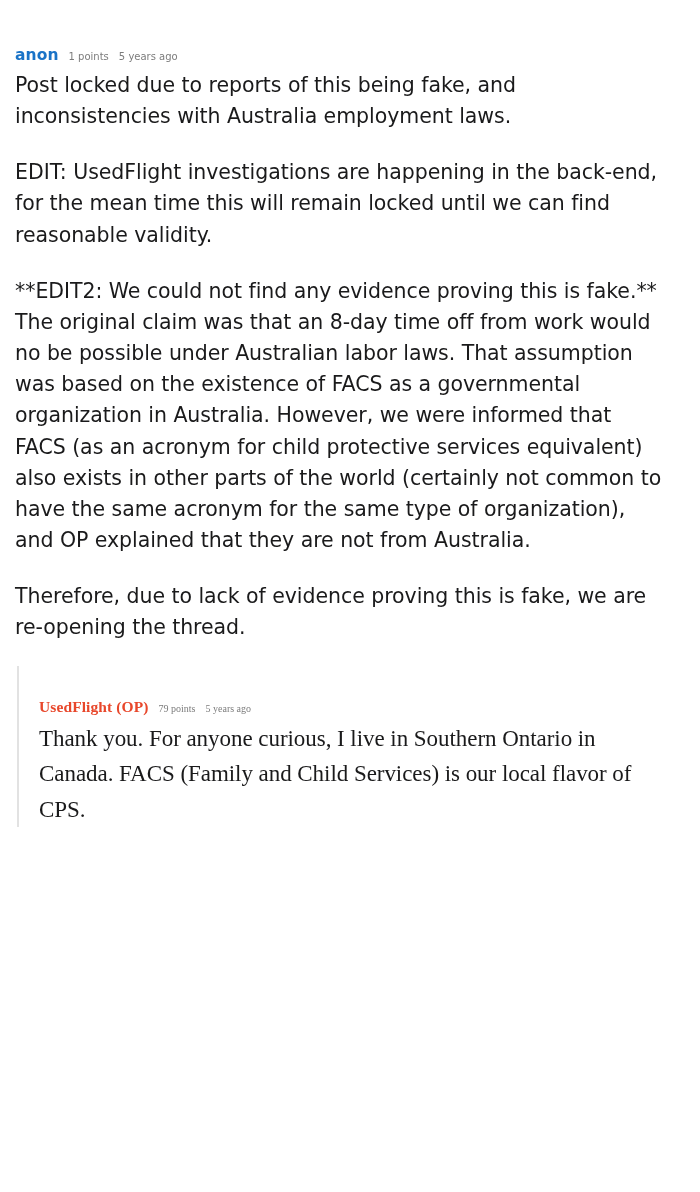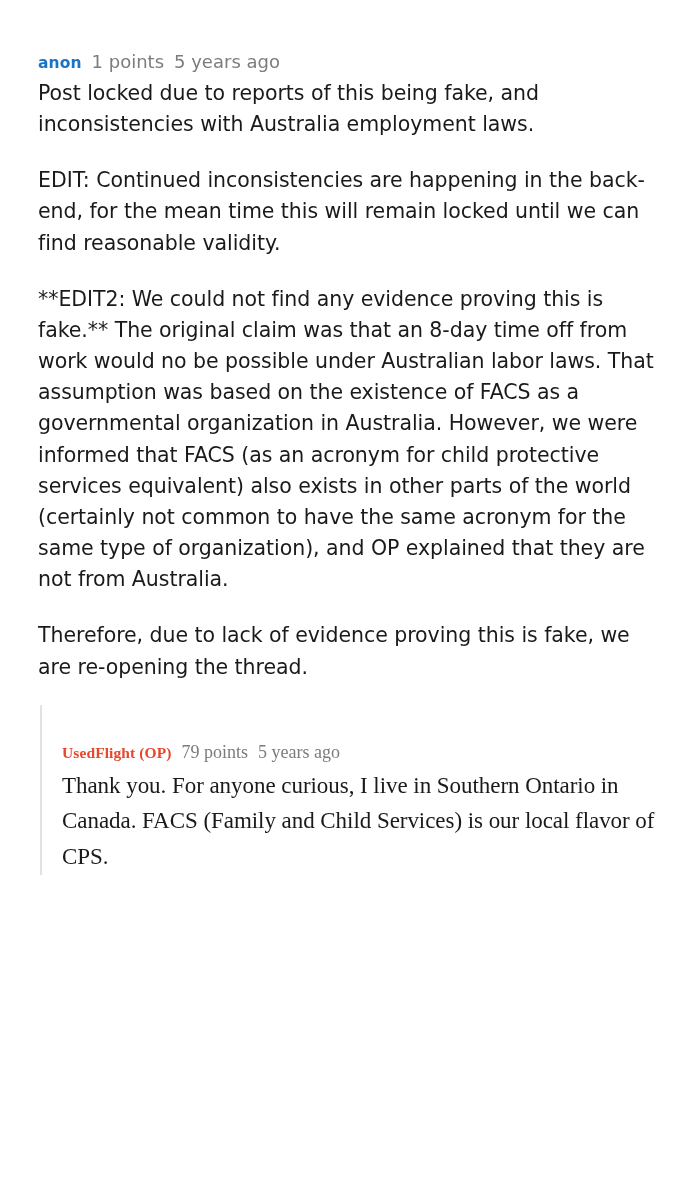--- a/index.html
+++ b/index.html
@@ -8,40 +8,40 @@
     background: #ffffff;
   }
   body {
     width: 700px;
     height: 1192px;
     font-family: "DejaVu Sans", sans-serif;
     color: #1a1a1b;
     overflow: hidden;
   }
   .thread {
-    padding: 14px 18px 0 38px;
+    padding: 14px 18px 0 15px;
     box-sizing: border-box;
   }
   .comment-meta {
     display: flex;
     align-items: baseline;
     gap: 10px;
     margin-bottom: 6px;
   }
   .author {
     font-size: 15.5px;
     font-weight: bold;
     color: #1a73c7;
     letter-spacing: 0.1px;
   }
   .author.op {
     color: #e8472b;
   }
   .meta-text {
-    font-size: 18px;
+    font-size: 10px;
     color: #7c7c7c;
     margin-top: 37px;
   }
   .comment-body {
     font-size: 20.5px;
     line-height: 1.52;
     color: #1a1a1b;
     letter-spacing: -0.05px;
   }
   .comment-body p {
@@ -71,21 +71,21 @@
 <div class="thread">
 
   <div class="comment">
     <div class="comment-meta">
       <span class="author">anon</span>
       <span class="meta-text">1 points</span>
       <span class="meta-text">5 years ago</span>
     </div>
     <div class="comment-body">
       <p>Post locked due to reports of this being fake, and inconsistencies with Australia employment laws.</p>
-      <p>EDIT: Continued inconsistencies are happening in the back-end, for the mean time this will remain locked until we can find reasonable validity.</p>
+      <p>EDIT: UsedFlight investigations are happening in the back-end, for the mean time this will remain locked until we can find reasonable validity.</p>
       <p>**EDIT2: We could not find any evidence proving this is fake.** The original claim was that an 8-day time off from work would no be possible under Australian labor laws. That assumption was based on the existence of FACS as a governmental organization in Australia. However, we were informed that FACS (as an acronym for child protective services equivalent) also exists in other parts of the world (certainly not common to have the same acronym for the same type of organization), and OP explained that they are not from Australia.</p>
       <p>Therefore, due to lack of evidence proving this is fake, we are re-opening the thread.</p>
     </div>
 
     <div class="reply">
       <div class="comment-meta">
         <span class="author op">UsedFlight (OP)</span>
         <span class="meta-text">79 points</span>
         <span class="meta-text">5 years ago</span>
       </div>

